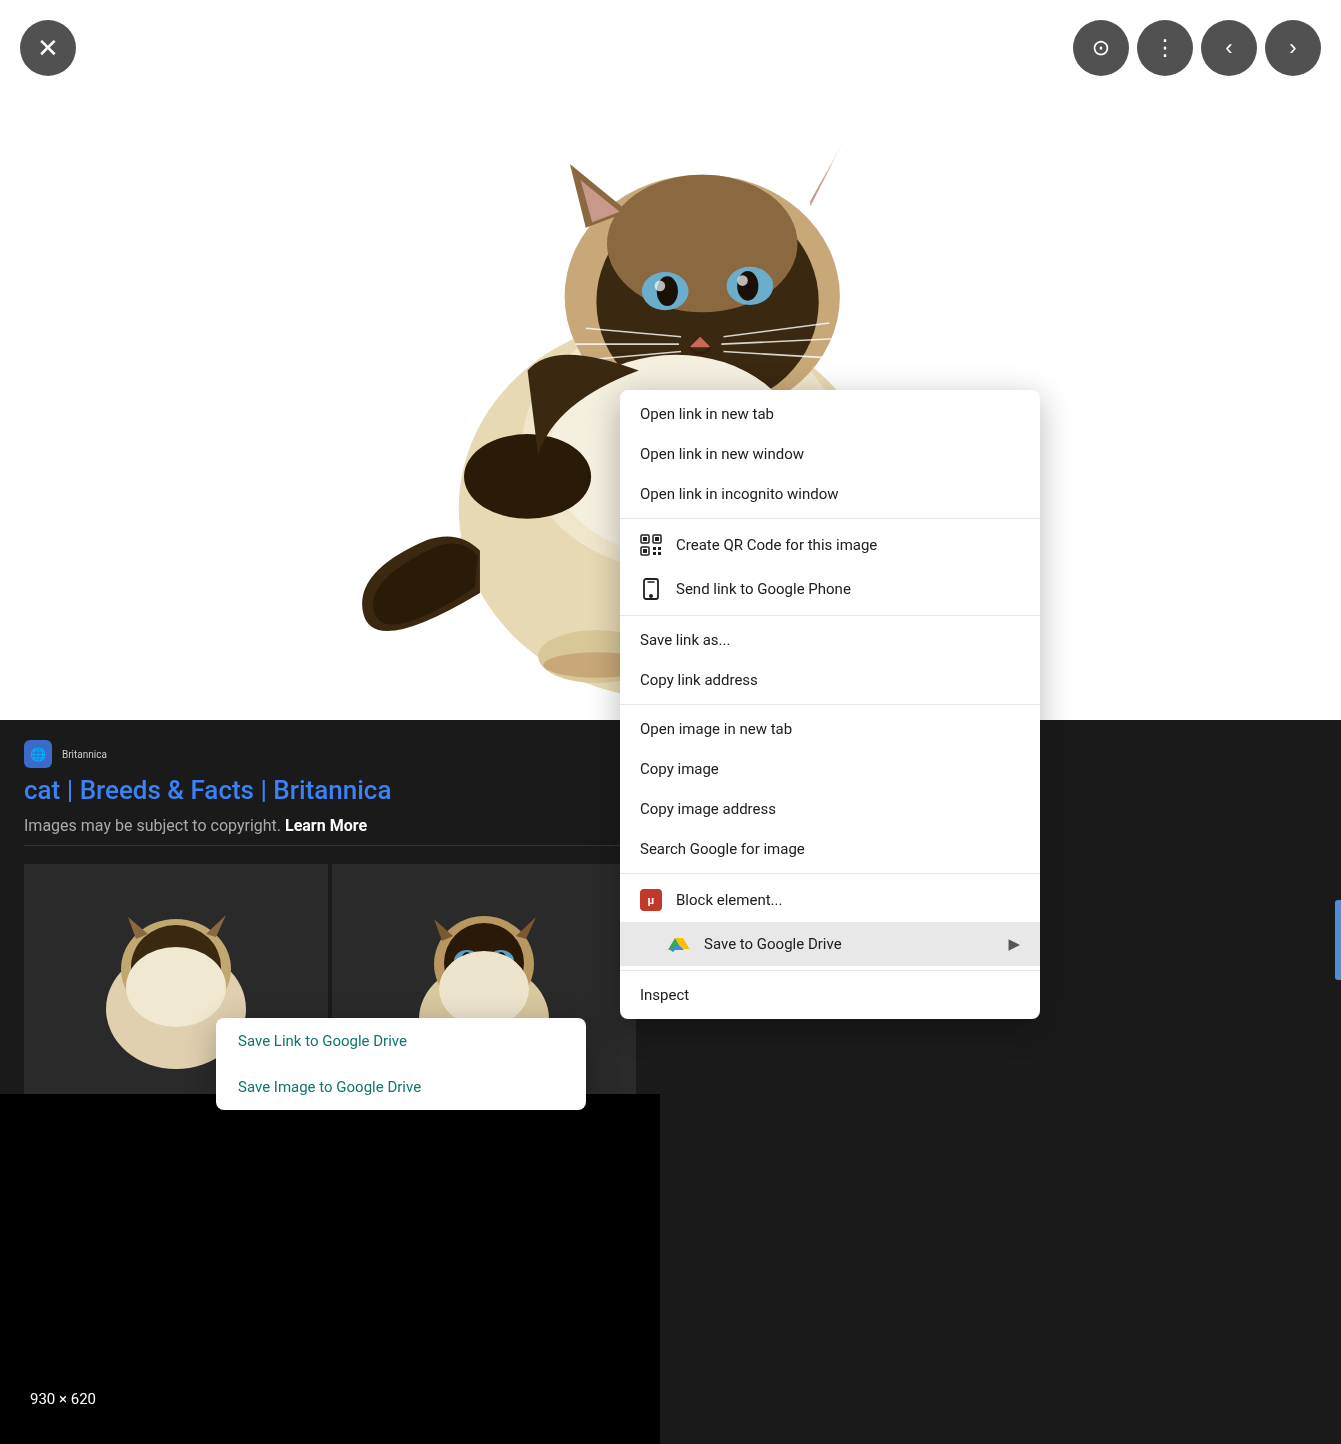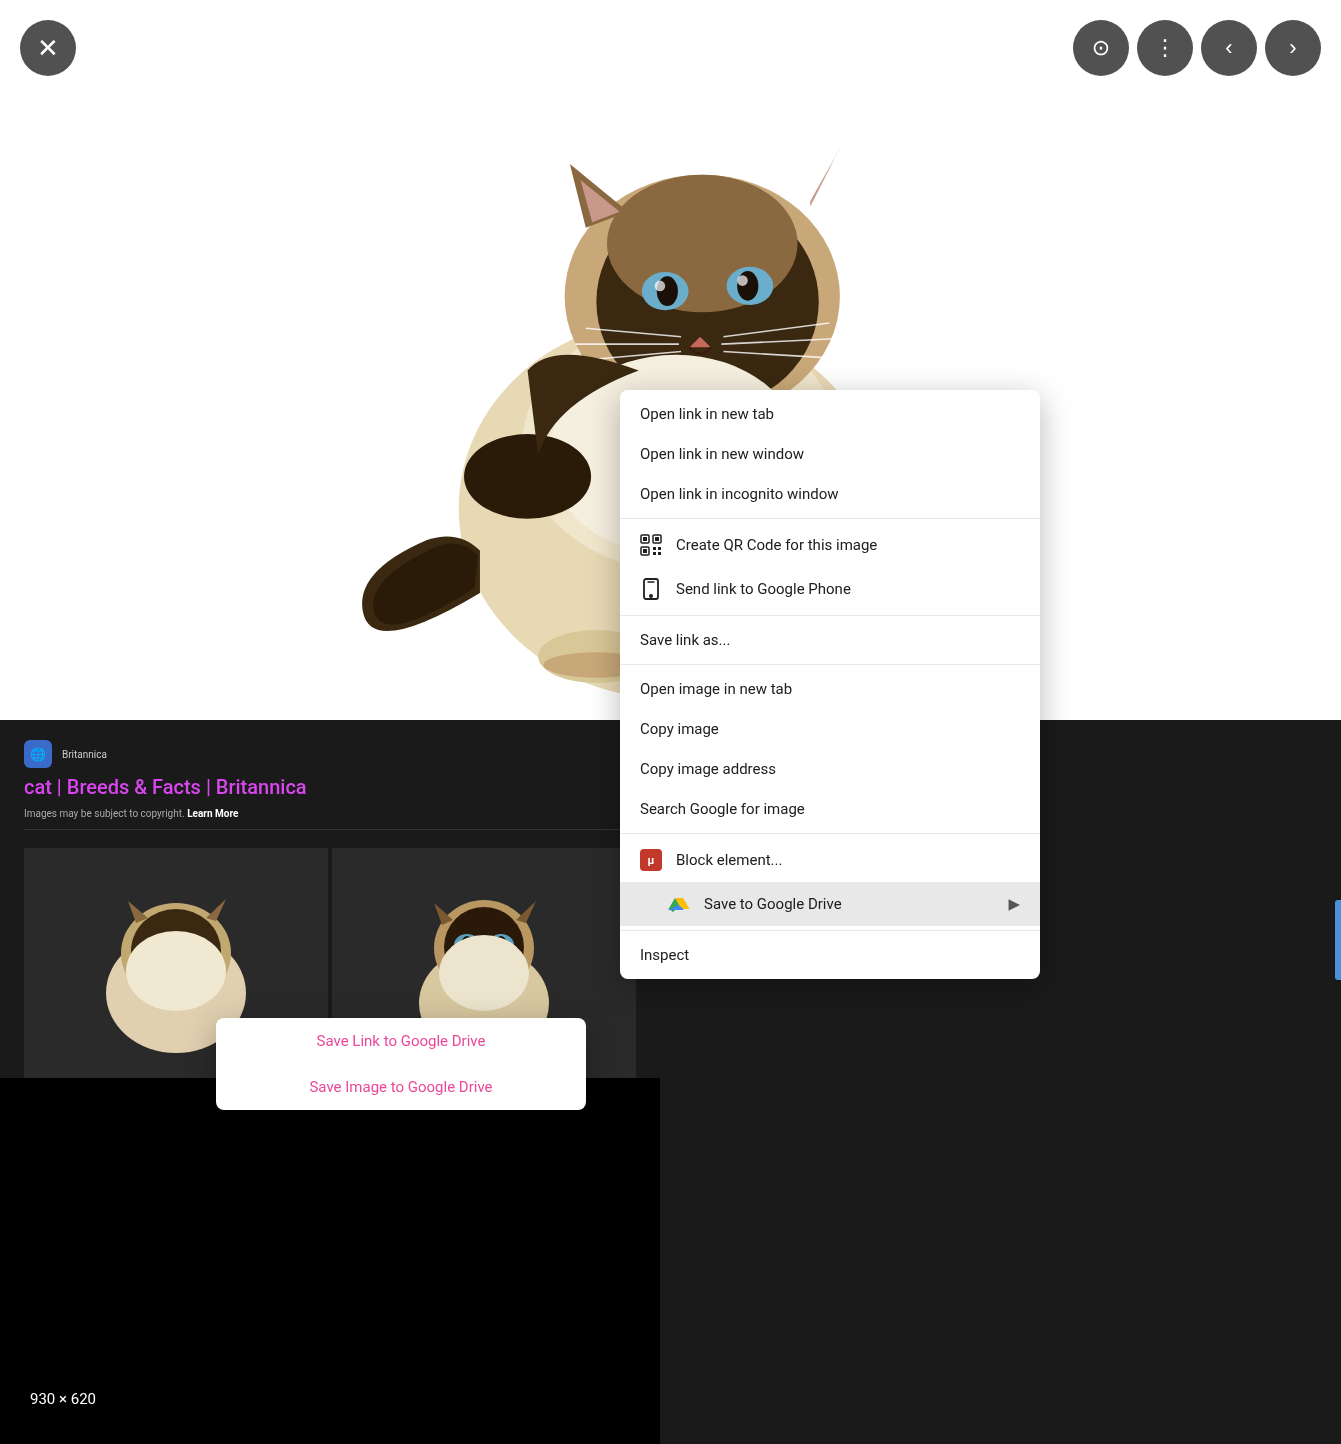--- a/index.html
+++ b/index.html
@@ -114,30 +114,30 @@
       color: #fff;
       font-size: 13px;
     }
 
     .source-name {
       color: #ccc;
       font-size: 10px;
     }
 
     .page-title {
-      color: #d946ef;
-      font-size: 20px;
+      color: #3b82f6;
+      font-size: 26px;
       font-weight: 500;
       margin-bottom: 8px;
       line-height: 1.3;
     }
 
     .copyright-notice {
       color: #aaa;
-      font-size: 10px;
+      font-size: 16px;
       margin-bottom: 10px;
     }
 
     .copyright-notice a {
       color: #fff;
       font-weight: bold;
       text-decoration: none;
     }
 
     .divider {
@@ -232,23 +232,22 @@
       z-index: 101;
       overflow: hidden;
     }
 
     .sub-ctx-item {
       display: flex;
       align-items: center;
       gap: 14px;
       padding: 14px 22px;
       font-size: 15px;
-      color: #ec4899;
+      color: #0f766e;
       cursor: pointer;
-      justify-content: center;
     }
 
     
     .ublock-icon {
       width: 22px;
       height: 22px;
       background: #c0392b;
       border-radius: 4px;
       display: flex;
       align-items: center;
@@ -433,20 +432,23 @@
         </svg>
       </div>
       <span>Send link to Google Phone</span>
     </div>
   </div>
 
   <div class="ctx-section">
     <div class="ctx-item">
       <span>Save link as...</span>
     </div>
+    <div class="ctx-item">
+      <span>Copy link address</span>
+    </div>
   </div>
 
   <div class="ctx-section">
     <div class="ctx-item">
       <span>Open image in new tab</span>
     </div>
     <div class="ctx-item">
       <span>Copy image</span>
     </div>
     <div class="ctx-item">

